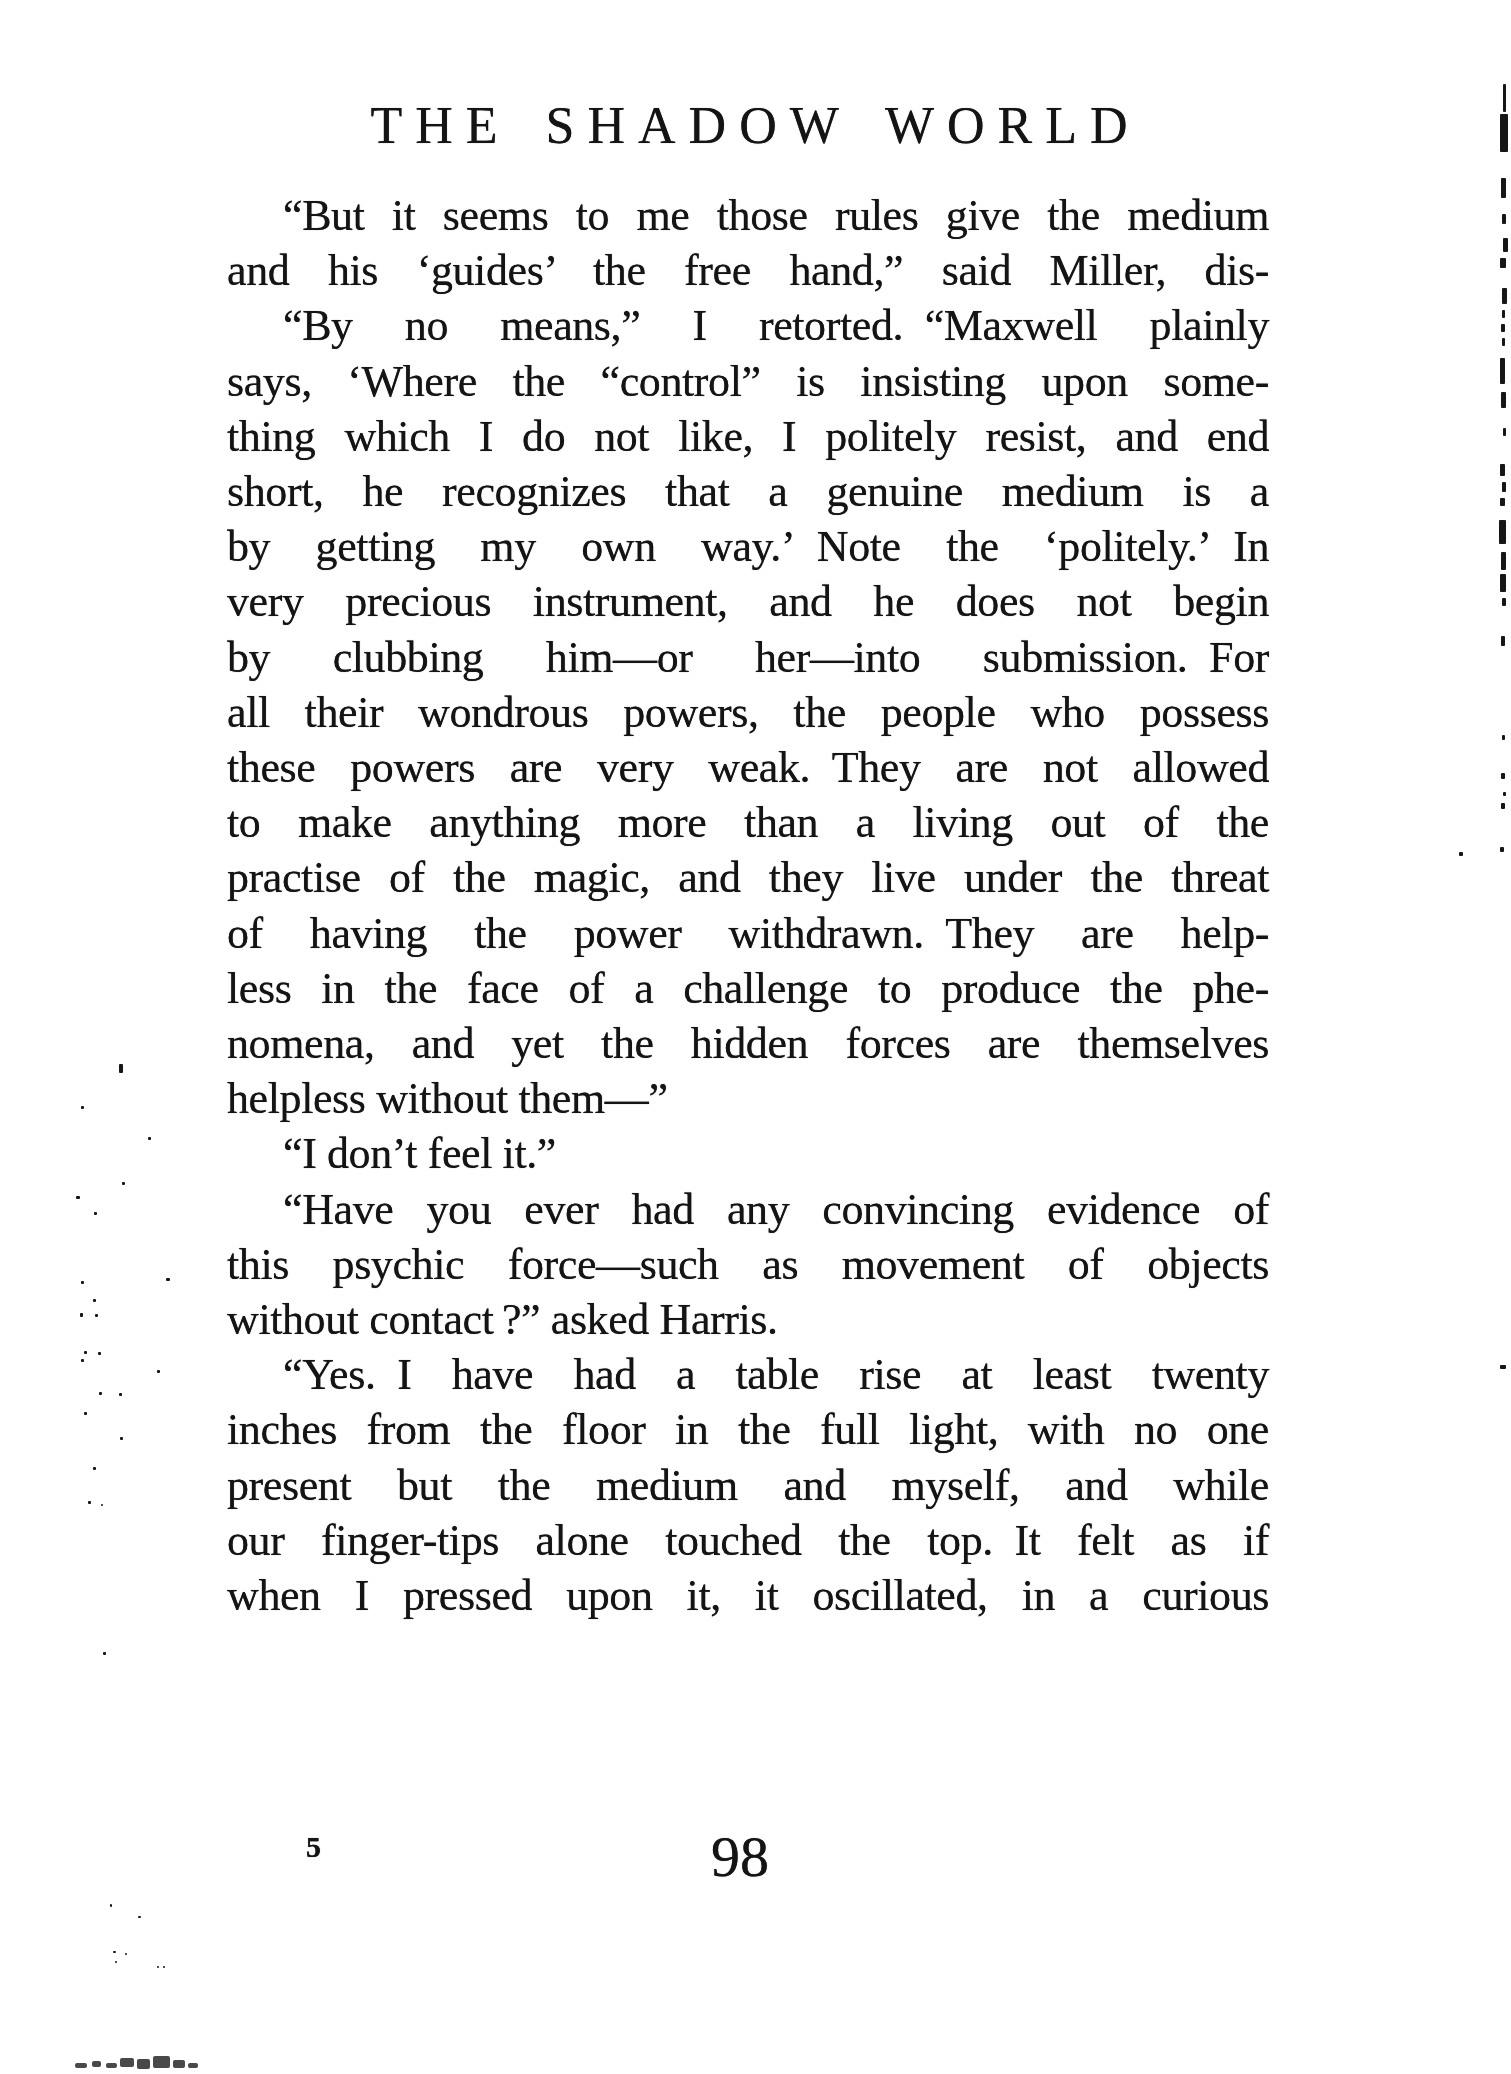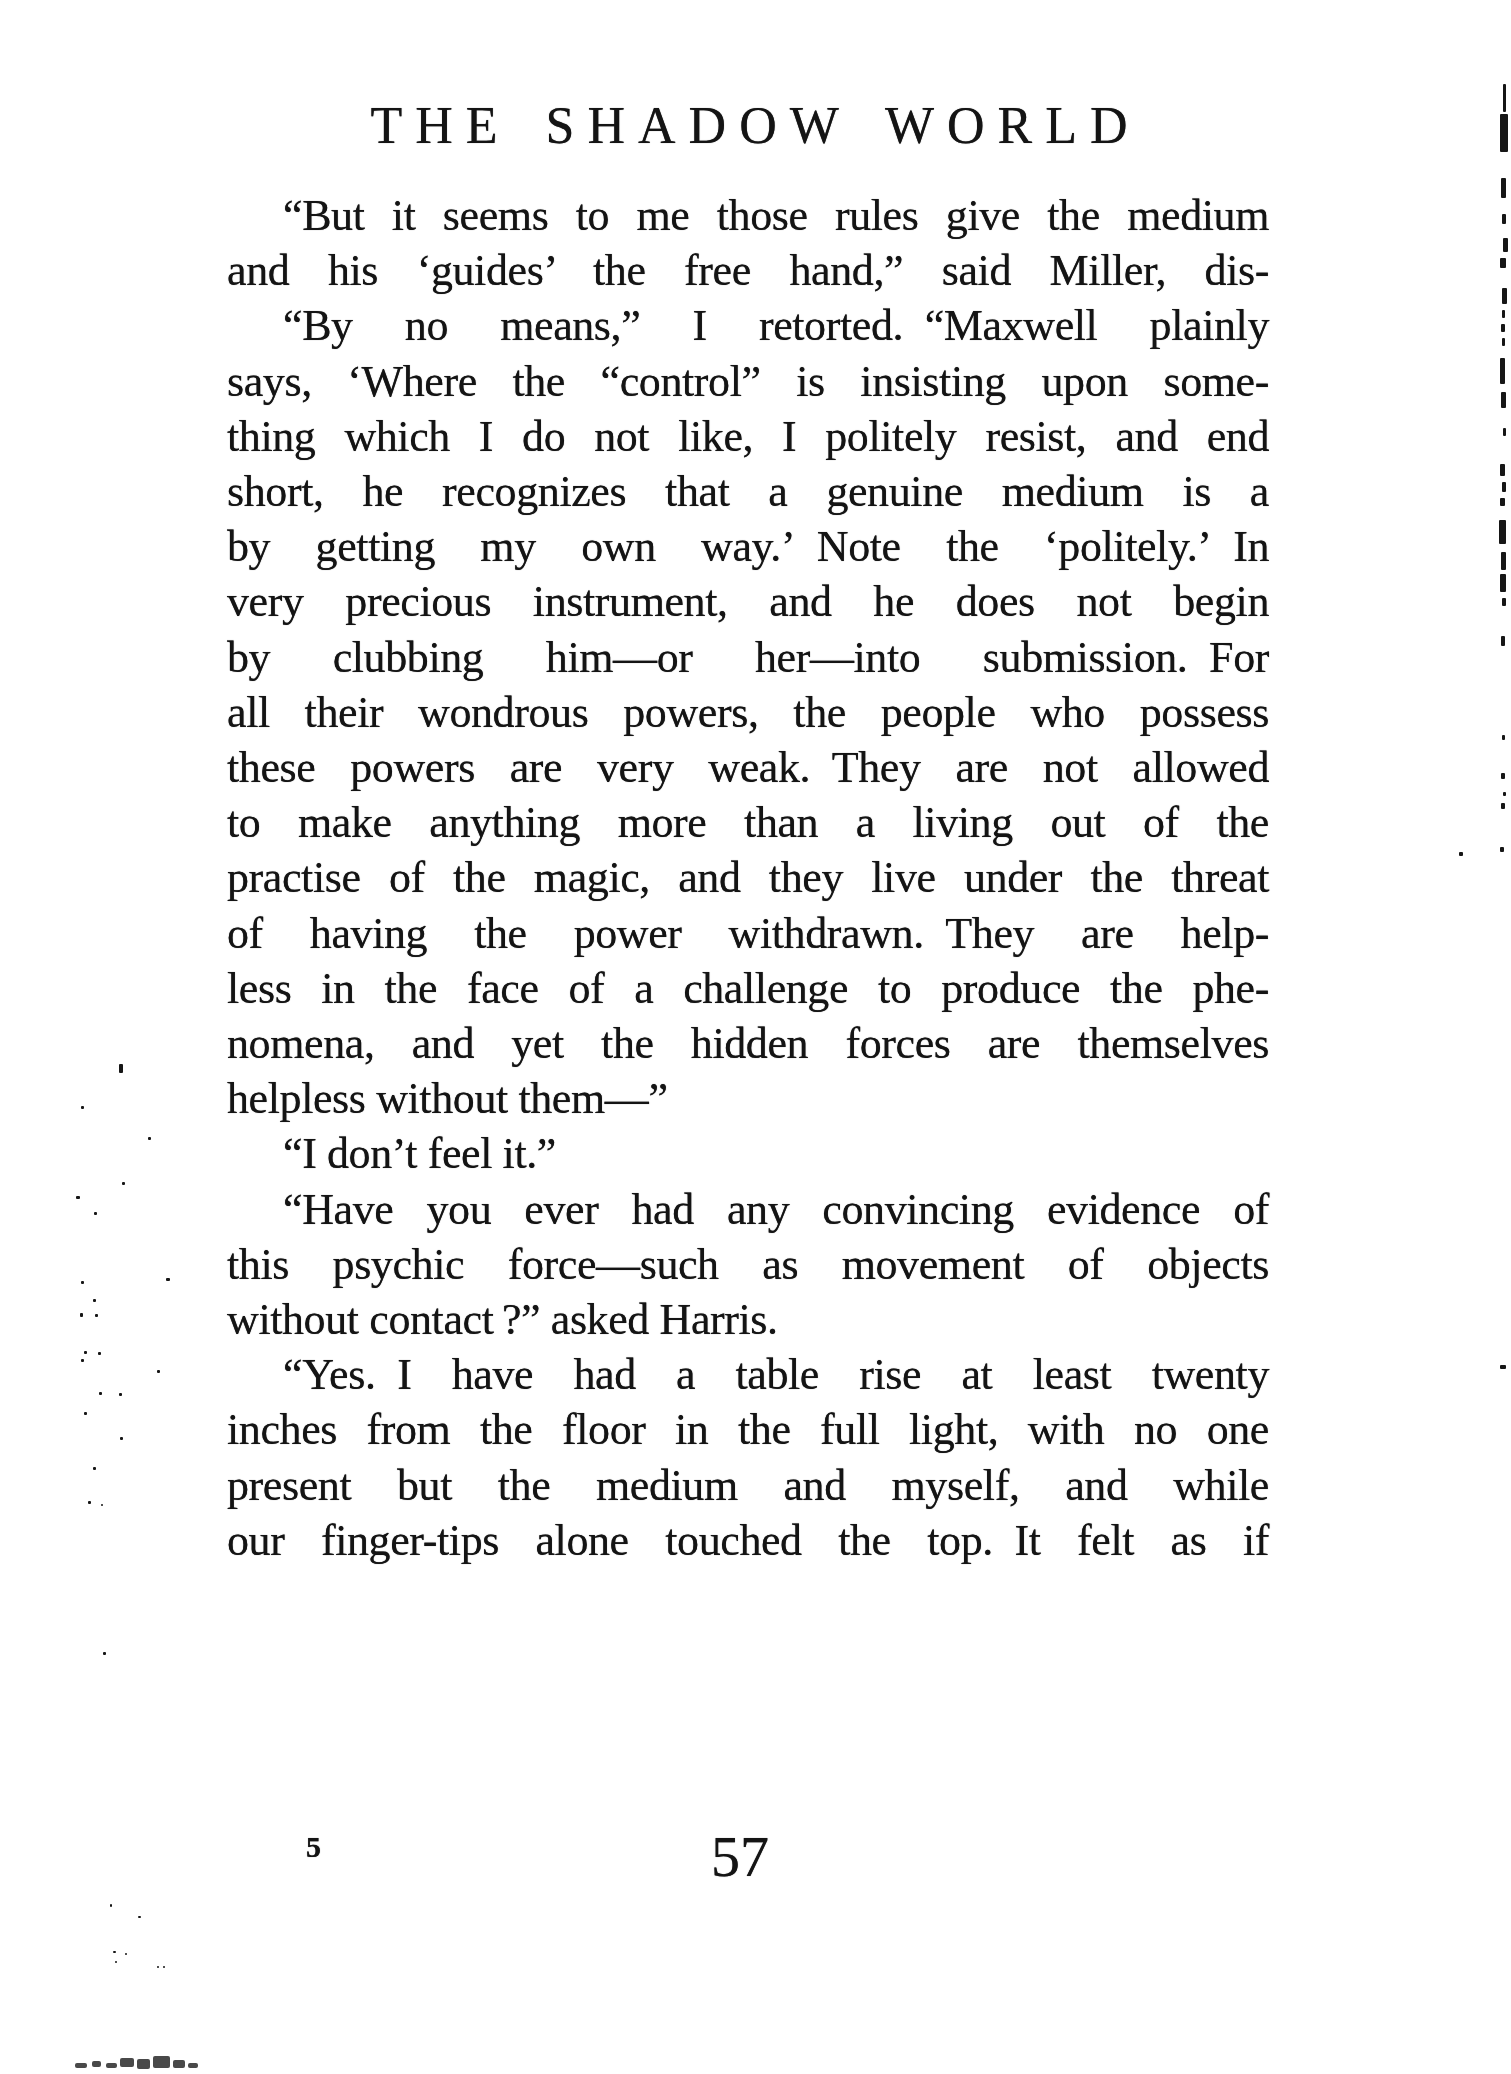--- a/index.html
+++ b/index.html
@@ -82,25 +82,26 @@
       <div class="line">nomena, and yet the hidden forces are themselves</div>
       <div class="line end">helpless without them—”</div>
       <div class="line indent end">“I don’t feel it.”</div>
       <div class="line indent">“Have you ever had any convincing evidence of</div>
       <div class="line">this psychic force—such as movement of objects</div>
       <div class="line end">without contact ?” asked Harris.</div>
       <div class="line indent">“Yes. I have had a table rise at least twenty</div>
       <div class="line">inches from the floor in the full light, with no one</div>
       <div class="line">present but the medium and myself, and while</div>
       <div class="line">our finger-tips alone touched the top. It felt as if</div>
+      <div class="line">when I pressed upon it, it oscillated, in a curious</div>
     </div>
 
   <div class="signature-mark ink">5</div>
 
-  <div class="page-number ink">57</div>
+  <div class="page-number ink">98</div>
 
   <div>
       <div class="speck" style="left: 1503px; top: 84px; width: 3px; height: 28px;"></div>
       <div class="speck" style="left: 1500px; top: 114px; width: 8px; height: 38px;"></div>
       <div class="speck" style="left: 1501px; top: 178px; width: 5px; height: 20px;"></div>
       <div class="speck" style="left: 1502px; top: 214px; width: 4px; height: 10px;"></div>
       <div class="speck" style="left: 1503px; top: 238px; width: 5px; height: 14px;"></div>
       <div class="speck" style="left: 1500px; top: 258px; width: 6px; height: 10px;"></div>
       <div class="speck" style="left: 1502px; top: 288px; width: 5px; height: 16px;"></div>
       <div class="speck" style="left: 1502px; top: 310px; width: 3px; height: 8px;"></div>

